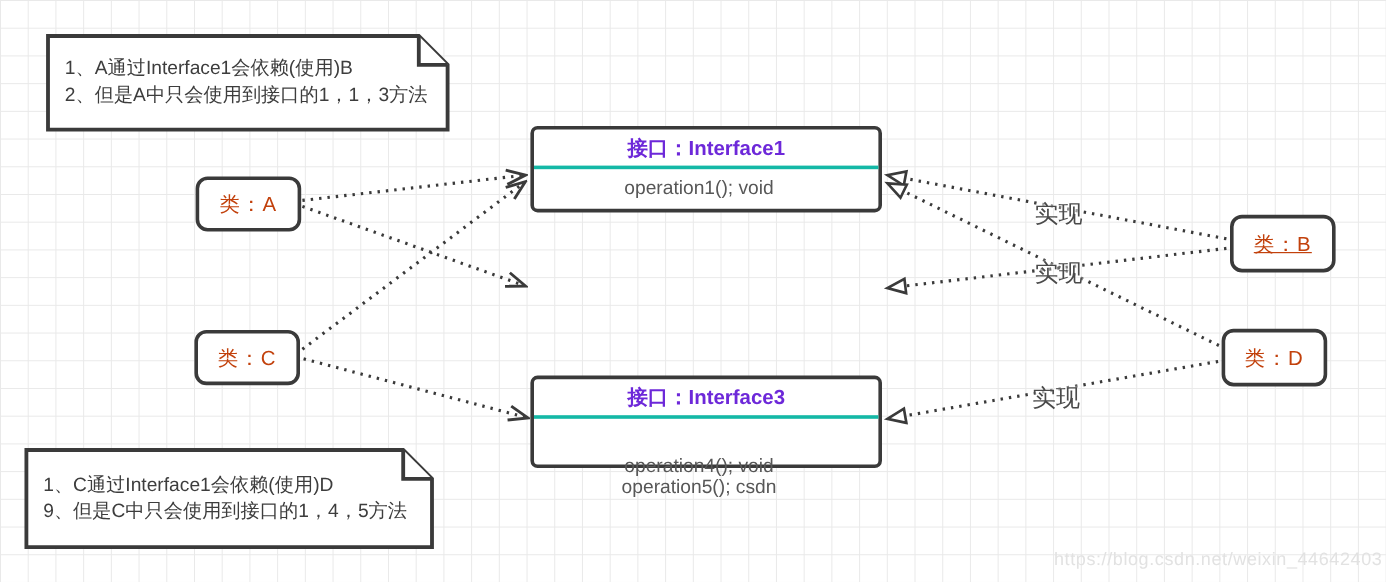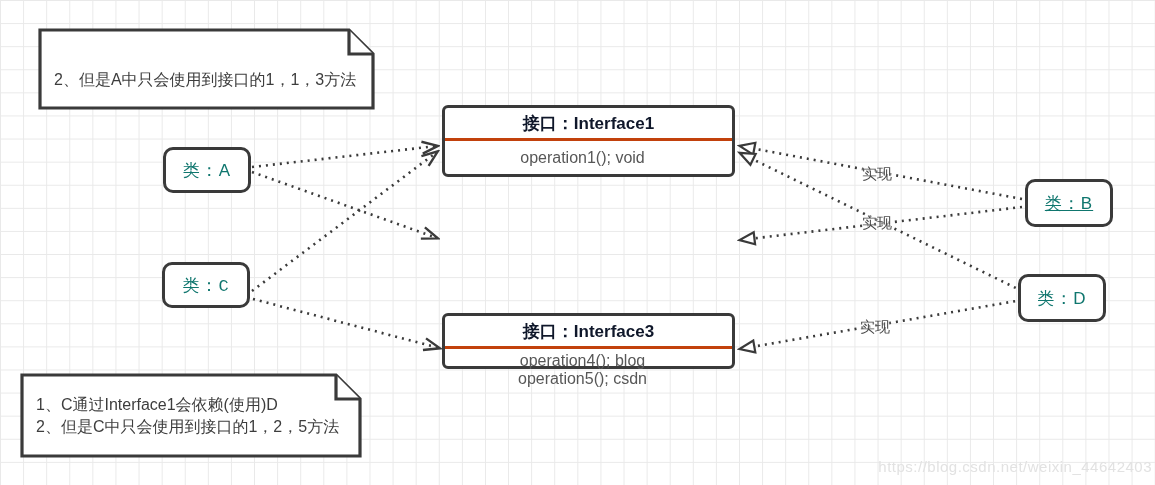--- a/index.html
+++ b/index.html
@@ -11,33 +11,33 @@
     background-size:23.1px 23.1px;
   }
   
   .note{position:absolute;}
   .note svg{position:absolute;left:0;top:0;}
   .note-text{position:absolute;left:16px;color:#3d3d3d;font-size:16px;line-height:21px;white-space:nowrap;}
   
   .clsbox{
     position:absolute;background:#fff;border:3px solid #3a3a3a;border-radius:10px;
     display:flex;align-items:center;justify-content:center;
-    font-size:17px;color:#0f766e;letter-spacing:1px;
+    font-size:17px;color:#c2410c;letter-spacing:1px;
   }
   
   .iface{position:absolute;background:#fff;border:3px solid #3a3a3a;border-radius:6px;box-sizing:border-box;display:flex;flex-direction:column;}
   .iface-header{
-    height:30px;border-bottom:3px solid #c2410c;display:flex;align-items:center;justify-content:center;
-    font-weight:bold;font-size:17px;color:#0f172a;flex:0 0 auto;
+    height:30px;border-bottom:3px solid #14b8a6;display:flex;align-items:center;justify-content:center;
+    font-weight:bold;font-size:17px;color:#6d28d9;flex:0 0 auto;
   }
   .iface-body{flex:1 1 auto;padding:3px 12px 2px 0;display:flex;flex-direction:column;justify-content:center;align-items:center;}
   .op{font-size:16px;line-height:18px;color:#575757;white-space:nowrap;}
   
   .edge-label{
-    position:absolute;font-size:15px;color:#4a4a4a;white-space:nowrap;
+    position:absolute;font-size:20px;color:#4a4a4a;white-space:nowrap;
     text-shadow:0 0 3px #fff,0 0 3px #fff;
   }
   
   .watermark{
     position:absolute;right:3px;bottom:10px;font-size:15px;color:#e2e2e2;letter-spacing:0.5px;
   }
   #edges{position:absolute;left:0;top:0;pointer-events:none;}
 </style>
 </head>
 <body>
@@ -63,57 +63,58 @@
     <path d="M1022,207 L740,240" stroke="#3a3a3a" stroke-width="2.6" stroke-dasharray="2 5" fill="none" marker-end="url(#arrow-tri)"></path>
     <path d="M1022,291 L740,153" stroke="#3a3a3a" stroke-width="2.6" stroke-dasharray="2 5" fill="none" marker-end="url(#arrow-tri)"></path>
     <path d="M1022,300 L740,349" stroke="#3a3a3a" stroke-width="2.6" stroke-dasharray="2 5" fill="none" marker-end="url(#arrow-tri)"></path>
   </svg>
 
   <div class="note" style="left:38px;top:28px;width:337px;height:82px;">
     <svg width="337" height="82" viewBox="0 0 337 82">
       <path d="M2,2 H311 L335,26 V80 H2 Z" fill="#ffffff" stroke="#3a3a3a" stroke-width="3.2" stroke-linejoin="miter"></path>
       <path d="M311,2 L311,26 L335,26" fill="#ffffff" stroke="#3a3a3a" stroke-width="3.2"></path>
     </svg>
+    <div class="note-text" style="top:19px;">1、A通过Interface1会依赖(使用)B</div>
     <div class="note-text" style="top:41px;">2、但是A中只会使用到接口的1，1，3方法</div>
   </div>
 
   <div class="note" style="left:20px;top:373px;width:380px;height:85px;">
     <svg width="342" height="85" viewBox="0 0 342 85">
       <path d="M2,2 H316 L340,26 V83 H2 Z" fill="#ffffff" stroke="#3a3a3a" stroke-width="3.2" stroke-linejoin="miter"></path>
       <path d="M316,2 L316,26 L340,26" fill="#ffffff" stroke="#3a3a3a" stroke-width="3.2"></path>
     </svg>
     <div class="note-text" style="top:21px;">1、C通过Interface1会依赖(使用)D</div>
-    <div class="note-text" style="top:43px;">2、但是C中只会使用到接口的1，2，5方法</div>
+    <div class="note-text" style="top:43px;">9、但是C中只会使用到接口的1，4，5方法</div>
   </div>
 
   <div class="clsbox" style="left:163px;top:147px;width:82px;height:40px;">
     <span>类：A</span>
   </div>
-  <div class="clsbox" style="left:162px;top:262px;width:82px;height:40px;font-family:Liberation Mono, monospace;">
+  <div class="clsbox" style="left:162px;top:275px;width:82px;height:40px;">
     <span>类：C</span>
   </div>
   <div class="clsbox" style="left:1025px;top:179px;width:82px;height:42px;text-decoration:underline;">
     <span>类：B</span>
   </div>
   <div class="clsbox" style="left:1018px;top:274px;width:82px;height:42px;">
     <span>类：D</span>
   </div>
 
   <div class="iface" style="left:442px;top:105px;width:293px;height:72px;">
     <div class="iface-header">接口：Interface1</div>
     <div class="iface-body">
       <div class="op">operation1(); void</div>
     </div>
   </div>
 
 
-  <div class="iface" style="left:442px;top:313px;width:293px;height:56px;">
+  <div class="iface" style="left:442px;top:313px;width:293px;height:77px;gap:28px;">
     <div class="iface-header">接口：Interface3</div>
     <div class="iface-body">
-      <div class="op">operation4(); blog</div>
+      <div class="op">operation4(); void</div>
       <div class="op">operation5(); csdn</div>
     </div>
   </div>
 
   <div class="edge-label" style="left:862px;top:165px;">实现</div>
   <div class="edge-label" style="left:862px;top:214px;">实现</div>
   <div class="edge-label" style="left:860px;top:318px;">实现</div>
 
   <div class="watermark">https://blog.csdn.net/weixin_44642403</div>
 

